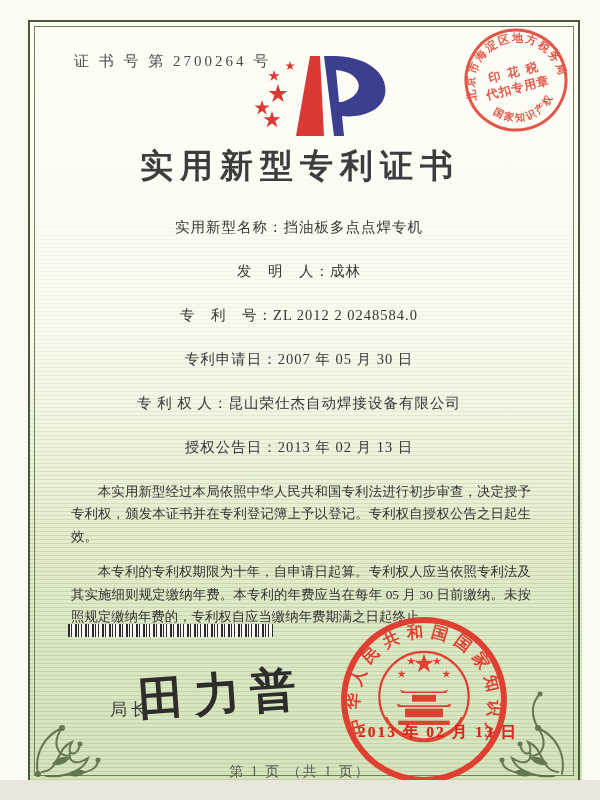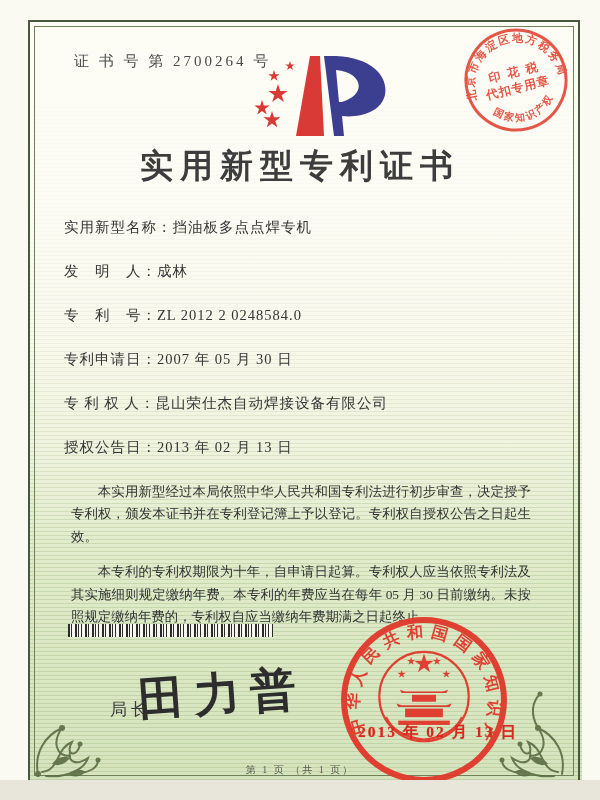--- a/index.html
+++ b/index.html
@@ -26,21 +26,21 @@
     border:1px solid #6f8257;
   }
   .abs{position:absolute;}
   .cert-no{
     left:74px;top:52px;font-size:15px;letter-spacing:3px;color:#4a4a4a;
   }
   .title{
     left:0;top:144px;width:600px;text-align:center;
     font-size:33px;font-weight:700;color:#3d3d3d;letter-spacing:7px;
   }
-  .fields{left:64px;top:218px;width:470px;}
+  .fields{left:64px;top:218px;width:470px;text-align:center;}
   .field-row{height:44px;font-size:14.5px;color:#363636;letter-spacing:1px;}
   .field-row .lbl{display:inline-block;}
   .body-text{
     left:58px;top:468px;width:486px;
     font-size:13.4px;line-height:22.4px;color:#333;text-align:justify;
   }
   .body-text p{margin:13px;text-indent:2em;}
   .barcode{
     left:68px;top:624px;width:205px;height:13px;
     background:repeating-linear-gradient(90deg,
@@ -53,21 +53,21 @@
     left:138px;top:662px;width:210px;font-size:46px;font-weight:bold;
     font-family:"DejaVu Serif","Liberation Serif",serif;
     color:#2d2d2d;transform:rotate(-4deg);letter-spacing:10px;white-space:nowrap;
   }
   .seal-date{
     left:358px;top:722px;font-size:15.5px;font-weight:bold;color:#d8281d;
     letter-spacing:2px;white-space:nowrap;text-shadow:0 0 1px rgba(216,40,29,.5);
   }
   .footer{
     left:0;top:763px;width:600px;text-align:center;
-    font-size:10px;letter-spacing:2px;color:#5a5a52;
+    font-size:14px;letter-spacing:2px;color:#5a5a52;
   }
   .logo-svg{left:238px;top:52px;}
   .tax-stamp-svg{left:460px;top:24px;transform:rotate(-14deg);opacity:.92;}
   .big-seal-svg{left:338px;top:614px;opacity:.95;}
   .corner-fl{opacity:.9;}
   .fl-left{left:32px;top:686px;}
   .fl-right{left:482px;top:686px;transform:scaleX(-1);}
 </style>
 </head>
 <body>

